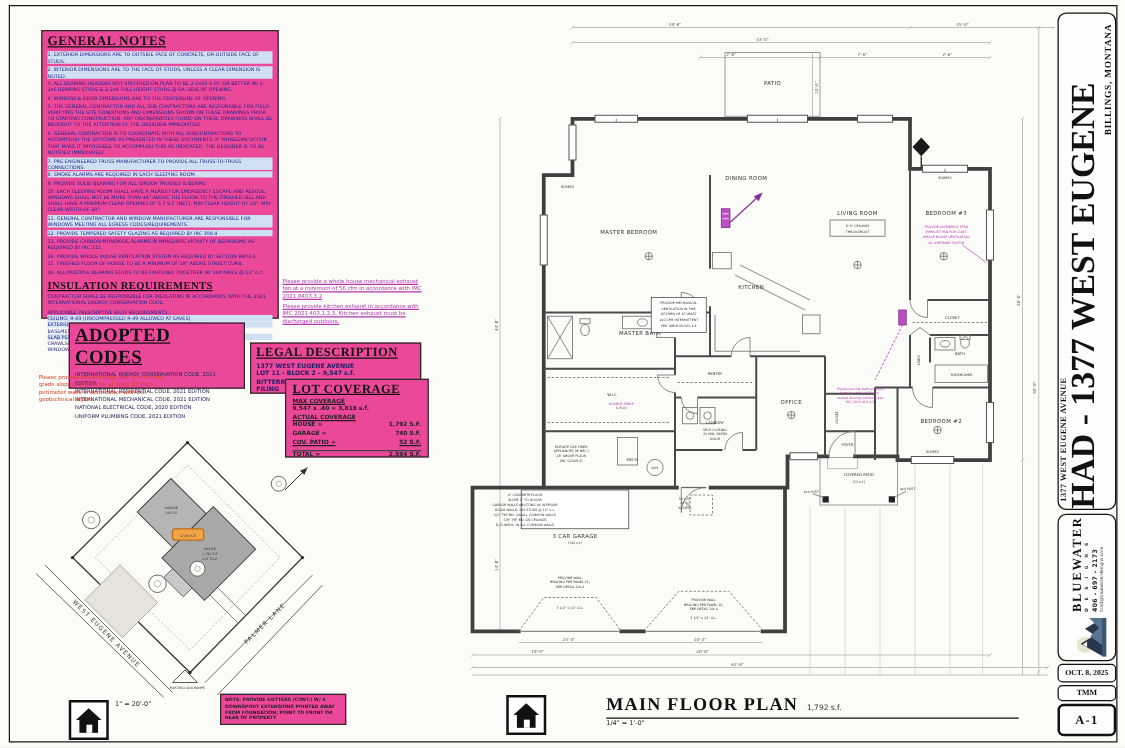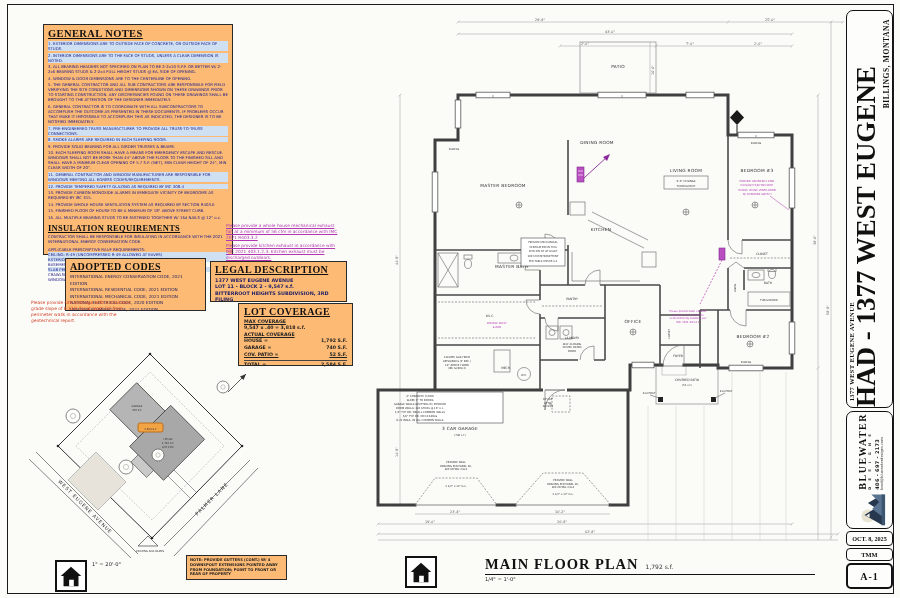--- a/index.html
+++ b/index.html
@@ -1,40 +1,40 @@
 <!DOCTYPE html>
 <html><head>
 <meta charset="utf-8">
 <style>
   html,body{margin:0;padding:0;background:#e9e9e9;}
   .sheet{position:relative;width:900px;height:598px;background:#fbfbf8;overflow:hidden;
          font-family:"DejaVu Sans",sans-serif;color:#222;}
   .frame{position:absolute;left:7px;top:4px;right:6px;bottom:4px;border:1.6px solid #1a1a1a;}
   .abs{position:absolute;}
-  .box{border:1.2px solid #2a2a2a;background:#fdba74;box-sizing:border-box;margin-left:10px;}
+  .box{border:1.2px solid #2a2a2a;background:#ec4899;box-sizing:border-box;}
   .h-serif{font-family:"Liberation Serif","DejaVu Serif",serif;font-weight:bold;color:#111;}
   .u{text-decoration:underline;}
   
   #gn{left:33px;top:24px;width:190px;height:231px;padding:3px 4px 2px 4px;}
   #gn .t1{font-size:10.5px;letter-spacing:.4px;margin-bottom:2px;}
   .note{font-size:3.9px;line-height:1.28;color:#23238c;margin-bottom:1.6px;}
   .note.hl{background:#cfe0f2;}
   #gn .t2{font-size:8.5px;letter-spacing:.3px;margin:3px 0 1.5px 0;}
   .ins{font-size:3.9px;line-height:1.3;color:#23238c;}
   .ins.hl{background:#cfe0f2;}
   
   #ac{left:55px;top:258px;width:141px;height:53px;padding:2px 4px;border-width:1.6px;}
-  #ac .t1{font-size:10px;letter-spacing:.4px;margin-bottom:2px;}
+  #ac .t1{font-size:15px;letter-spacing:.4px;margin-bottom:2px;}
   .code{font-size:4.2px;line-height:1.55;color:#23235e;}
   
   #rednote{left:31px;top:300px;width:104px;font-size:4.4px;line-height:1.35;color:#d4442a;}
   #mgnotes{left:226px;top:223px;width:114px;color:#b237b2;font-size:4.3px;line-height:1.35;}
   #mgnotes div{text-decoration:underline;margin-bottom:3px;}
   
-  #legal{left:200px;top:261px;width:137px;height:41px;padding:2px 4px;border-width:1.6px;}
+  #legal{left:200px;top:274px;width:137px;height:41px;padding:2px 4px;border-width:1.6px;}
   #legal .t1{font-size:10px;letter-spacing:.4px;margin-bottom:1.5px;}
   .legal-line{font-size:4.9px;font-weight:bold;color:#1c1c66;line-height:1.35;}
   #lot{left:228px;top:303px;width:115px;height:63px;padding:2px 5px;border-width:1.6px;}
   #lot .t1{font-size:10px;letter-spacing:.4px;margin-bottom:1.5px;}
   .lot-line{font-size:4.7px;font-weight:bold;color:#222;line-height:1.4;}
   .lot-row{display:flex;justify-content:space-between;font-size:4.7px;font-weight:bold;line-height:1.45;}
   .lot-row.tot{border-top:.6px solid #444;margin-top:1px;padding-top:1px;}
   
   .dtitle{display:flex;align-items:flex-start;gap:5px;}
   #site-title{left:55px;top:560px;}

